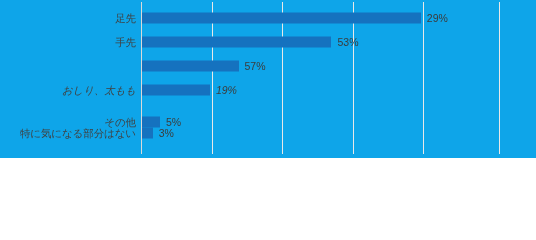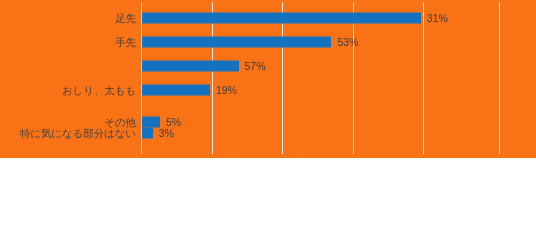--- a/index.html
+++ b/index.html
@@ -11,21 +11,21 @@
     width: 536px;
     height: 158px;
     font-family: "Liberation Sans", "DejaVu Sans", sans-serif;
     overflow: hidden;
   }
 
   #chart-root {
     position: relative;
     width: 536px;
     height: 158px;
-    background: #f97316;
+    background: #0ea5e9;
     box-sizing: border-box;
   }
 
   
   .gridlines {
     position: absolute;
     left: 0;
     top: 0;
     width: 536px;
     height: 158px;
@@ -108,37 +108,37 @@
     <div class="gridline" style="left:353px;"></div>
     <div class="gridline" style="left:423px;"></div>
     <div class="gridline" style="left:499px;"></div>
   </div>
 
   <div class="rows" id="rows">
       <div class="row" style="top: 5.5px;">
         <div class="cat-label">足先</div>
         <div class="bar-wrap">
           <div class="bar" style="width: 278.85px; background: rgb(21, 114, 191);"></div>
-          <div class="value-label">31%</div>
+          <div class="value-label">29%</div>
         </div>
       </div>
       <div class="row" style="top: 29.7px;">
         <div class="cat-label">手先</div>
         <div class="bar-wrap">
           <div class="bar" style="width: 189.475px; background: rgb(21, 114, 191);"></div>
           <div class="value-label">53%</div>
         </div>
       </div>
       <div class="row" style="top: 53.9px;">
         <div class="bar-wrap">
           <div class="bar" style="width: 96.525px; background: rgb(21, 114, 191);"></div>
           <div class="value-label">57%</div>
         </div>
       </div>
-      <div class="row" style="top: 78.1px;">
+      <div class="row" style="top: 78.1px; font-style: italic;">
         <div class="cat-label">おしり、太もも</div>
         <div class="bar-wrap">
           <div class="bar" style="width: 67.925px; background: rgb(21, 114, 191);"></div>
           <div class="value-label">19%</div>
         </div>
       </div>
       <div class="row" style="top: 97px; margin-top: 13px;">
         <div class="cat-label">その他</div>
         <div class="bar-wrap">
           <div class="bar" style="width: 17.875px; background: rgb(21, 114, 191);"></div>

